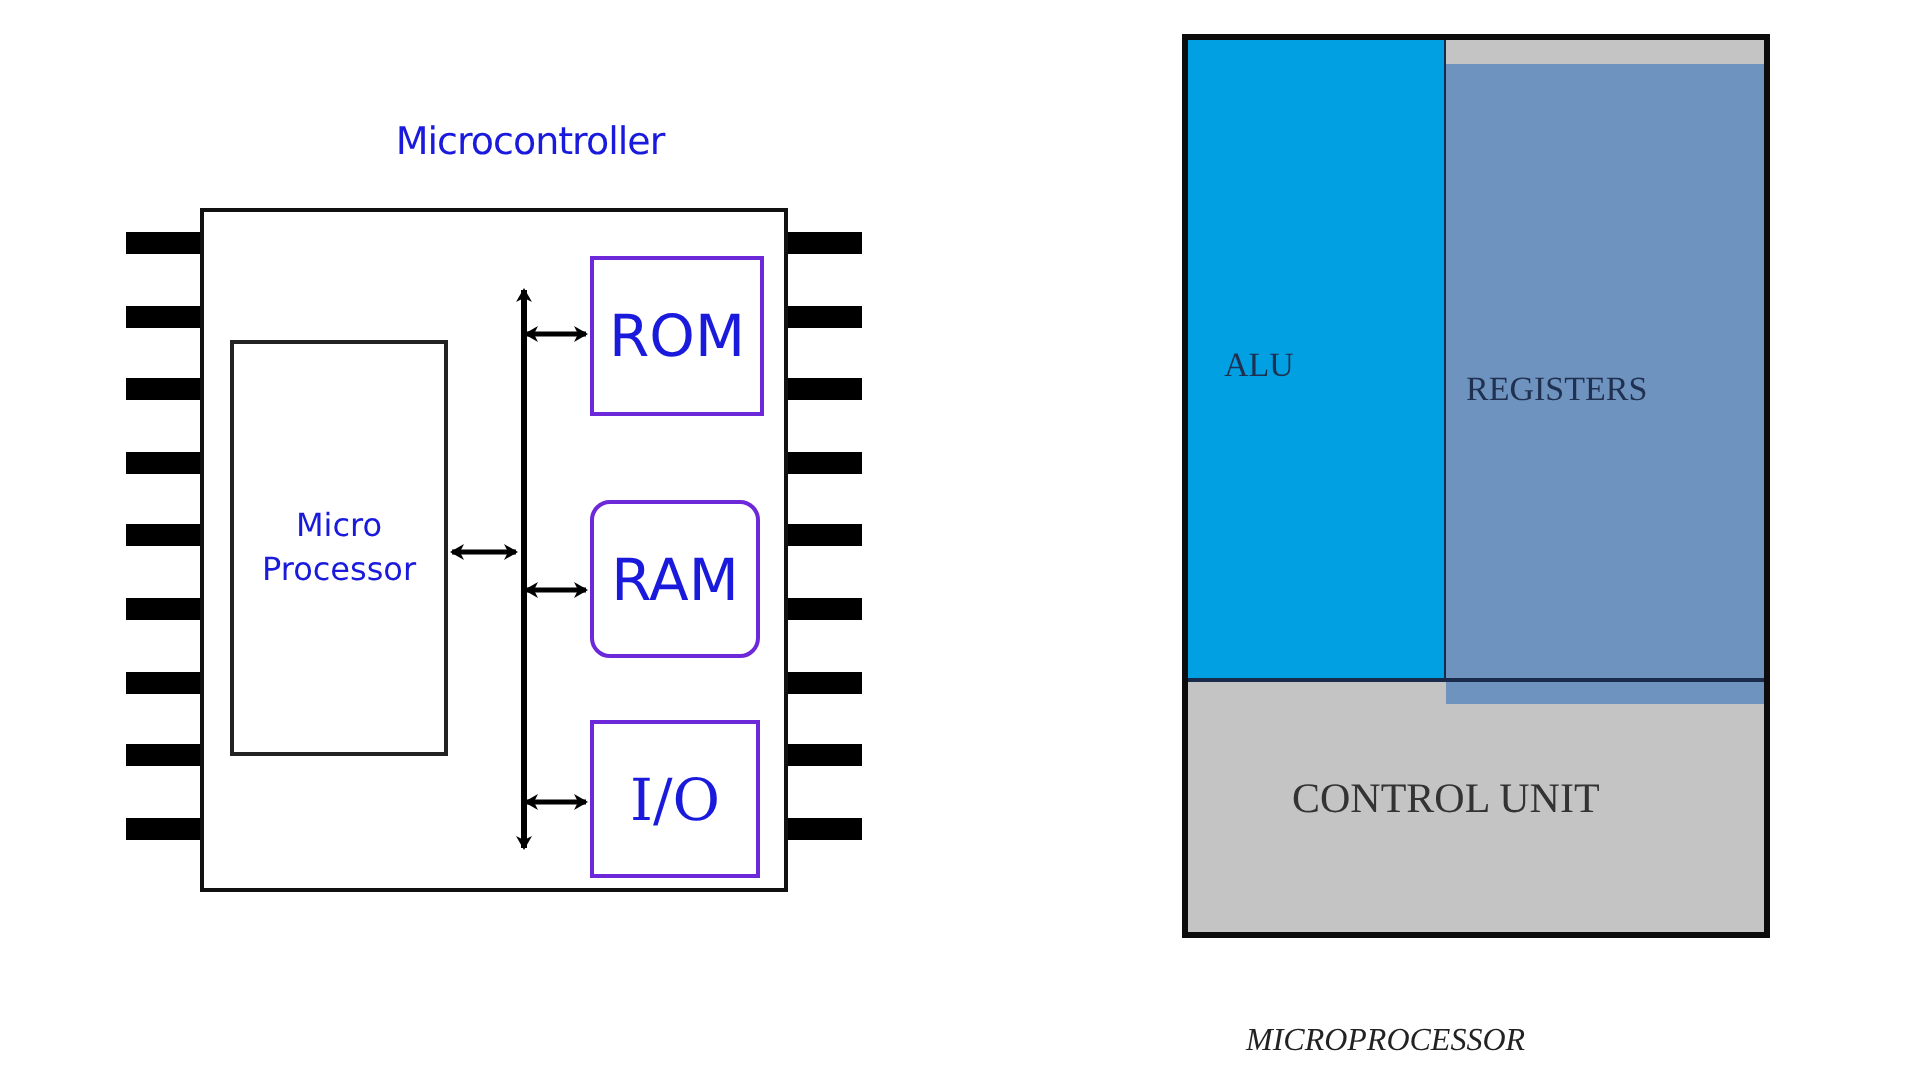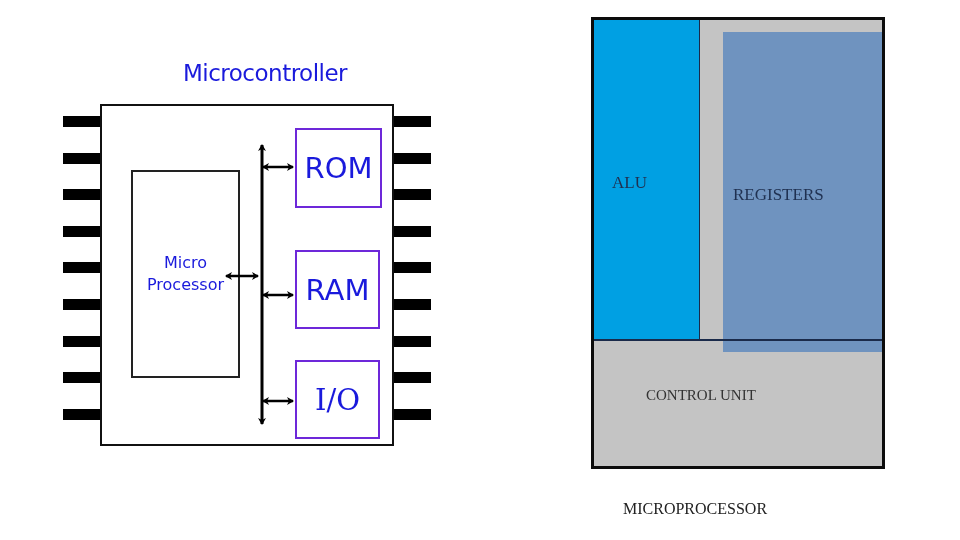--- a/index.html
+++ b/index.html
@@ -1,35 +1,35 @@
 <!DOCTYPE html>
 <html><head>
 <meta charset="utf-8">
 <style>
   html, body { margin: 0; padding: 0; background: #ffffff; }
   body { width: 960px; height: 540px; position: relative; overflow: hidden; }
   .abs { position: absolute; box-sizing: border-box; }
   .mc-title { left: 140px; top: 60px; width: 250px; text-align: center;
-    font-family: "DejaVu Sans", sans-serif; font-size: 23px; color: #1a1adc; letter-spacing: -0.5px; }
+    font-family: "DejaVu Sans", sans-serif; font-size: 19px; color: #1a1adc; letter-spacing: -0.5px; }
   .chip { left: 100px; top: 104px; width: 294px; height: 342px; border: 2px solid #111; background: #fff; }
   .pin { width: 38px; height: 11px; background: #000; }
   .mp-box { left: 115px; top: 170px; width: 109px; height: 208px; border: 2px solid #222; background: #fff;
     display: flex; flex-direction: column; align-items: center; justify-content: center;
-    font-family: "DejaVu Sans", sans-serif; font-size: 16px; color: #1a1adc; line-height: 22px; text-align: center; margin-left: 16px; }
+    font-family: "DejaVu Sans", sans-serif; font-size: 16px; color: #1a1adc; line-height: 22px; text-align: center; }
   .mem { border: 2px solid #6d28d9; background: #fff; display: flex; align-items: center; justify-content: center;
     font-family: "DejaVu Sans", sans-serif; font-size: 29px; color: #1a1adc; }
   .mem.serif { font-family: "DejaVu Serif", serif; }
   svg.bus { position: absolute; left: 0; top: 0; }
 
   .cpu-outer { left: 591px; top: 17px; width: 294px; height: 452px; border: 3px solid #0c0c0c; background: #c4c4c4; }
-  .alu { left: 594px; top: 20px; width: 106px; height: 320px; background: #00a0e3; border-right: 1.5px solid #1a2a4a; }
+  .alu { left: 594px; top: 20px; width: 129px; height: 320px; background: #00a0e3; border-right: 1.5px solid #1a2a4a; }
   .regs { left: 723px; top: 20px; width: 159px; height: 320px; background: #6f93bf; }
   .cpu-split { left: 594px; top: 339px; width: 288px; height: 1.5px; background: #1a2a4a; }
   .cpu-label { font-family: "Liberation Serif", serif; font-size: 17px; color: #1f3050; white-space: nowrap; }
-  .cu-label { font-family: "Liberation Serif", serif; font-size: 15px; color: #333; white-space: nowrap; }
+  .cu-label { font-family: "Liberation Serif", serif; font-size: 21px; color: #333; white-space: nowrap; }
   .caption { font-family: "Liberation Serif", serif; font-size: 16px; color: #222; white-space: nowrap; }
 </style>
 </head>
 <body>
 
 <div class="abs mc-title">Microcontroller</div>
 
 <div id="pins-left">
     <div class="abs pin" style="left: 63px; top: 116px;"></div>
     <div class="abs pin" style="left: 63px; top: 153px;"></div>
@@ -56,21 +56,21 @@
 <div class="abs chip"></div>
 
 <div class="abs mp-box">
   <span>Micro</span>
   <span>Processor</span>
 </div>
 
 <div class="abs mem" style="left:295px;top:128px;width:87px;height:80px;">
   <span>ROM</span>
 </div>
-<div class="abs mem" style="left:295px;top:250px;width:85px;height:79px;">
+<div class="abs mem" style="left:295px;top:250px;width:85px;height:79px;border-radius:10px;">
   <span>RAM</span>
 </div>
 <div class="abs mem serif" style="left:295px;top:360px;width:85px;height:79px;text-align:right;">
   <span>I/O</span>
 </div>
 
 <svg class="bus" width="960" height="540">
   <defs>
     <marker id="ah" markerWidth="8" markerHeight="8" refX="6" refY="4" orient="auto-start-reverse" markerUnits="userSpaceOnUse">
       <path d="M0,0 L7,4 L0,8 L2,4 z" fill="#000"></path>
@@ -85,13 +85,13 @@
 
 <div class="abs cpu-outer" style="background: rgb(196, 196, 196);"></div>
 <div class="abs alu" style="background: rgb(0, 160, 227);">
   <span class="abs cpu-label" style="left:18px;top:153px;">ALU</span>
 </div>
 <div class="abs regs" style="background: rgb(111, 147, 191); margin-top: 12px;">
   <span class="abs cpu-label" style="left:10px;top:153px;">REGISTERS</span>
 </div>
 <div class="abs cpu-split"></div>
 <span class="abs cu-label" style="left:646px;top:387px;">CONTROL UNIT</span>
-<span class="abs caption" style="left:623px;top:500px;">MICROPROCESSOR</span>
+<span class="abs caption" style="left:623px;top:512px;font-style:italic;">MICROPROCESSOR</span>
 
 </body></html>

